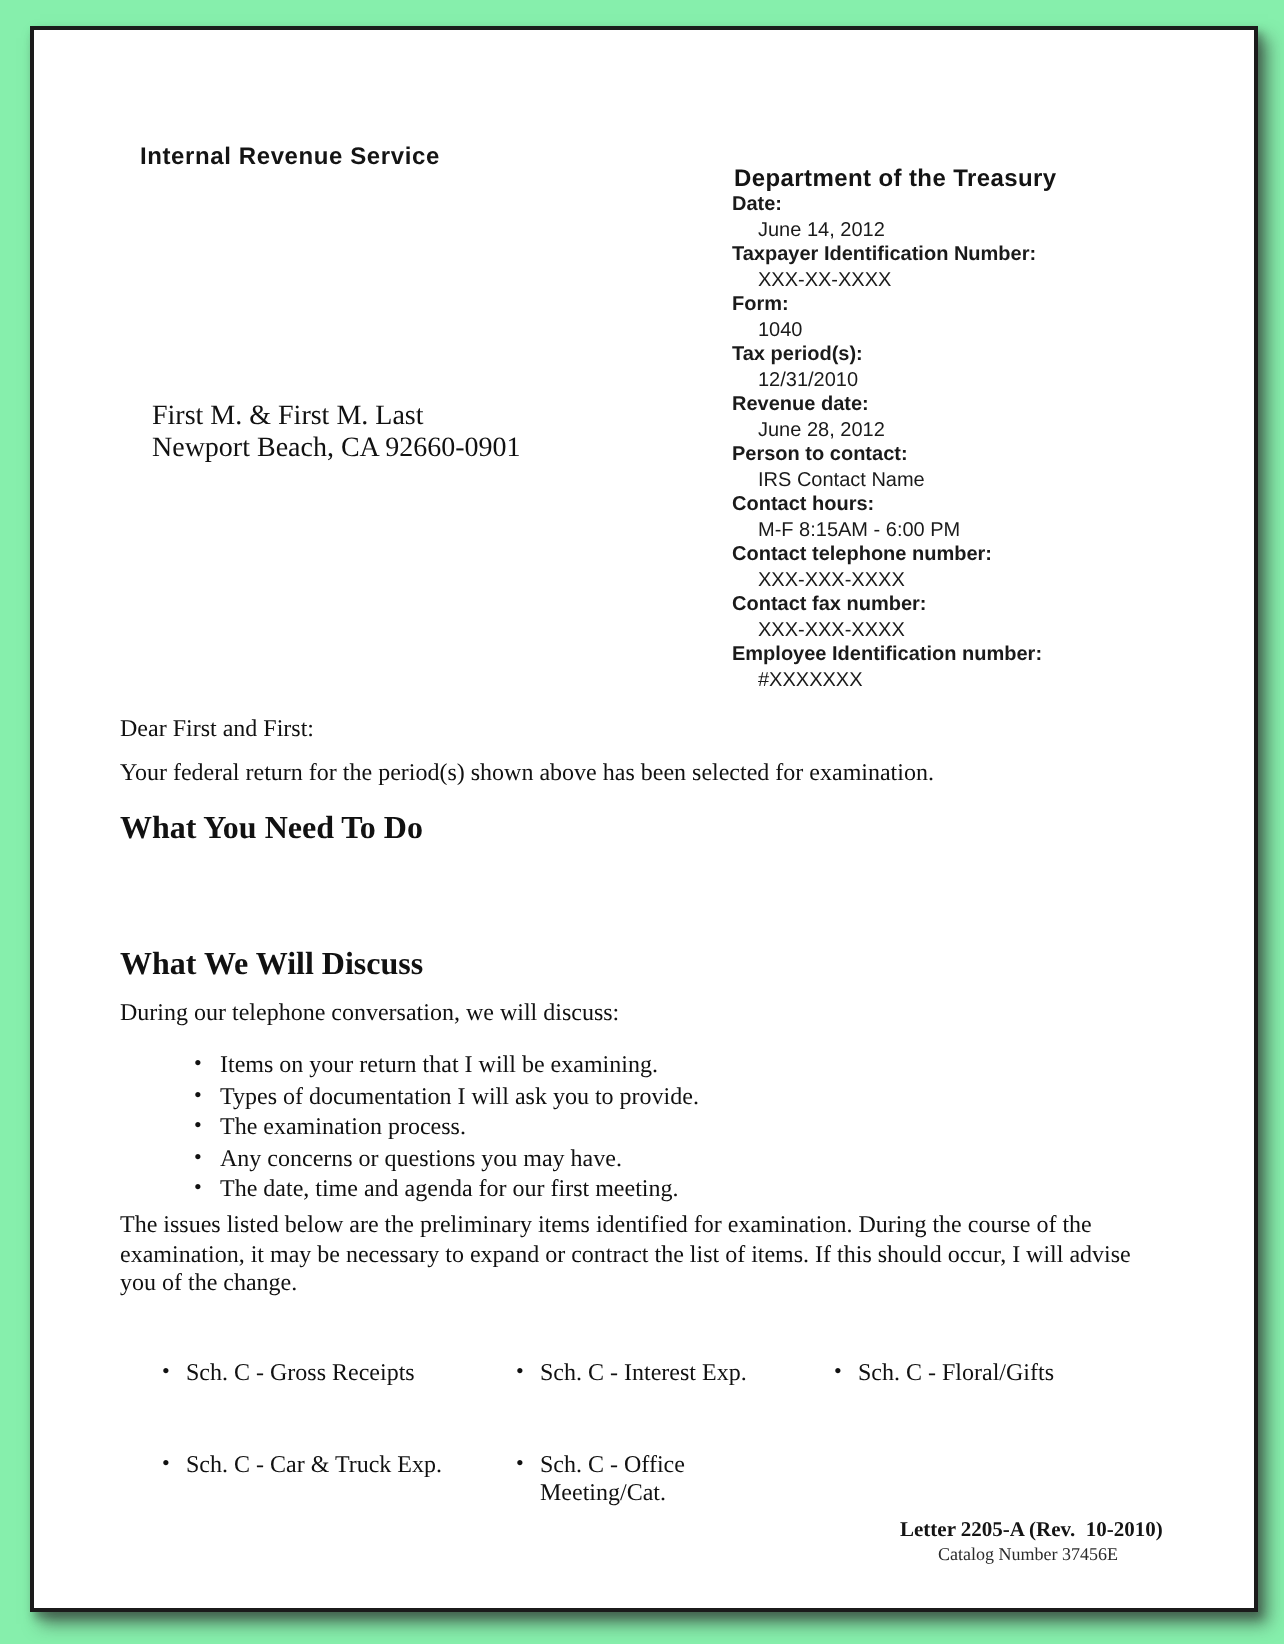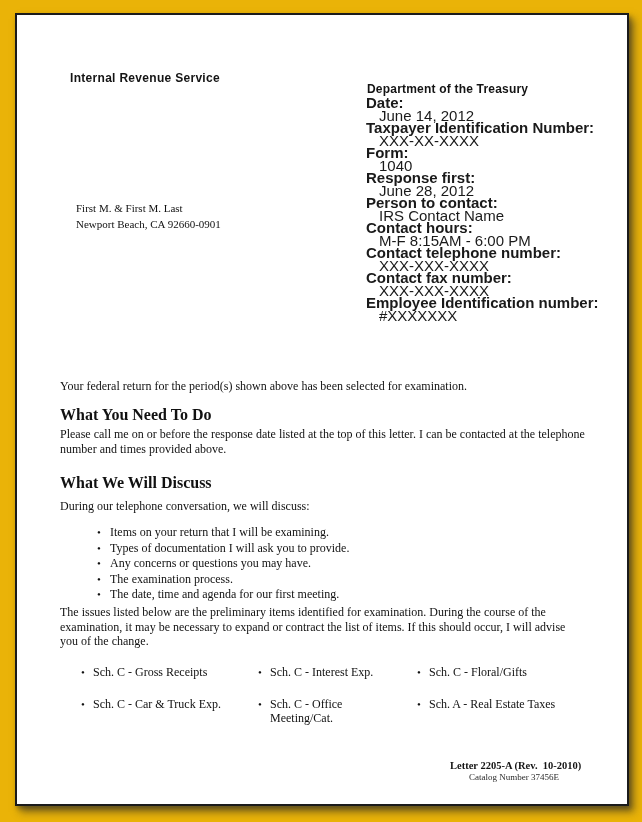--- a/index.html
+++ b/index.html
@@ -8,21 +8,21 @@
     background: #ffffff;
     width: 642px;
     height: 822px;
     font-family: "Liberation Serif", serif;
     color: #111111;
   }
   .canvas {
     position: relative;
     width: 642px;
     height: 822px;
-    background: #eab308;
+    background: #86efac;
     overflow: hidden;
   }
   .page {
     position: absolute;
     left: 15px;
     top: 13px;
     width: 610px;
     height: 789px;
     background: #ffffff;
     border: 2px solid #1b1b1b;
@@ -42,31 +42,31 @@
     font-family: "Liberation Sans", sans-serif;
     font-weight: 700; font-size: 12px; letter-spacing: 0.2px;
     color: #141414;
     margin-top: 16px;
   }
 
   
   .info-panel {
     left: 349px; top: 82px;
     font-family: "Liberation Sans", sans-serif;
-    font-size: 15px; line-height: 12.5px;
+    font-size: 10px; line-height: 12.5px;
     color: #1a1a1a;
     width: 250px;
   }
   .info-panel .label { font-weight: 700; }
   .info-panel .value { padding-left: 13px; font-weight: 400; }
 
   
   .recipient {
     left: 59px; top: 186px;
-    font-size: 11px; line-height: 15.5px;
+    font-size: 14px; line-height: 15.5px;
     color: #111;
   }
 
   
   .bodytext {
     left: 43px;
     width: 548px;
     font-size: 12px;
     line-height: 14.5px;
     white-space: pre-line;
@@ -98,21 +98,21 @@
 
   .p-issues { top: 590px; }
 
   .issue-grid {
     left: 64px; top: 650px;
     font-size: 12px; line-height: 14px;
     color: #111;
     width: 530px;
   }
   .issue-row { display: flex; margin-bottom: 18px; }
-  .issue-cell { position: relative; padding-left: 12px; }
+  .issue-cell { position: relative; padding-left: 12px; margin-top: 14px; }
   .issue-cell::before {
     content: "\2022";
     position: absolute; left: 0; top: 0;
     font-size: 11px;
   }
   .issue-cell.c1 { width: 153px; }
   .issue-cell.c2 { width: 135px; margin-left: 12px; }
   .issue-cell.c3 { margin-left: 12px; }
 
   
@@ -147,21 +147,25 @@
       </div>
       <div>
         <div class="label">Taxpayer Identification Number:</div>
         <div class="value">XXX-XX-XXXX</div>
       </div>
       <div>
         <div class="label">Form:</div>
         <div class="value">1040</div>
       </div>
       <div>
-        <div class="label">Response first:</div>
+        <div class="label">Tax period(s):</div>
+        <div class="value">12/31/2010</div>
+      </div>
+      <div>
+        <div class="label">Revenue date:</div>
         <div class="value">June 28, 2012</div>
       </div>
       <div>
         <div class="label">Person to contact:</div>
         <div class="value">IRS Contact Name</div>
       </div>
       <div>
         <div class="label">Contact hours:</div>
         <div class="value">M-F 8:15AM - 6:00 PM</div>
       </div>
@@ -177,54 +181,52 @@
         <div class="label">Employee Identification number:</div>
         <div class="value">#XXXXXXX</div>
       </div>
     </div>
 
     <div class="blk recipient">
       <div>First M. &amp; First M. Last</div>
       <div>Newport Beach, CA 92660-0901</div>
     </div>
 
+    <div class="blk bodytext salutation">Dear First and First:</div>
 
     <div class="blk bodytext intro">Your federal return for the period(s) shown above has been selected for examination.</div>
 
     <div class="blk h-serif h-todo">What You Need To Do</div>
 
-    <div class="blk bodytext p-todo">Please call me on or before the response date listed at the top of this letter. I can be contacted at the telephone
-number and times provided above.</div>
 
     <div class="blk h-serif h-discuss">What We Will Discuss</div>
 
     <div class="blk bodytext p-during">During our telephone conversation, we will discuss:</div>
 
     <div class="blk discuss-list">
       <div class="li">Items on your return that I will be examining.</div>
       <div class="li">Types of documentation I will ask you to provide.</div>
+      <div class="li">The examination process.</div>
       <div class="li">Any concerns or questions you may have.</div>
-      <div class="li">The examination process.</div>
       <div class="li">The date, time and agenda for our first meeting.</div>
     </div>
 
     <div class="blk bodytext p-issues">The issues listed below are the preliminary items identified for examination. During the course of the
 examination, it may be necessary to expand or contract the list of items. If this should occur, I will advise
 you of the change.</div>
 
     <div class="blk issue-grid">
       <div class="issue-row">
         <div class="issue-cell c1">Sch. C - Gross Receipts</div>
         <div class="issue-cell c2">Sch. C - Interest Exp.</div>
         <div class="issue-cell c3">Sch. C - Floral/Gifts</div>
       </div>
       <div class="issue-row">
         <div class="issue-cell c1">Sch. C - Car &amp; Truck Exp.</div>
         <div class="issue-cell c2">Sch. C - Office Meeting/Cat.</div>
-        <div class="issue-cell c3">Sch. A - Real Estate Taxes</div>
       </div>
     </div>
 
     <div class="blk footer">
       <div class="letter-number">Letter 2205-A (Rev.  10-2010)</div>
       <div class="catalog-number">Catalog Number 37456E</div>
     </div>
 
   </div>
 </div>

